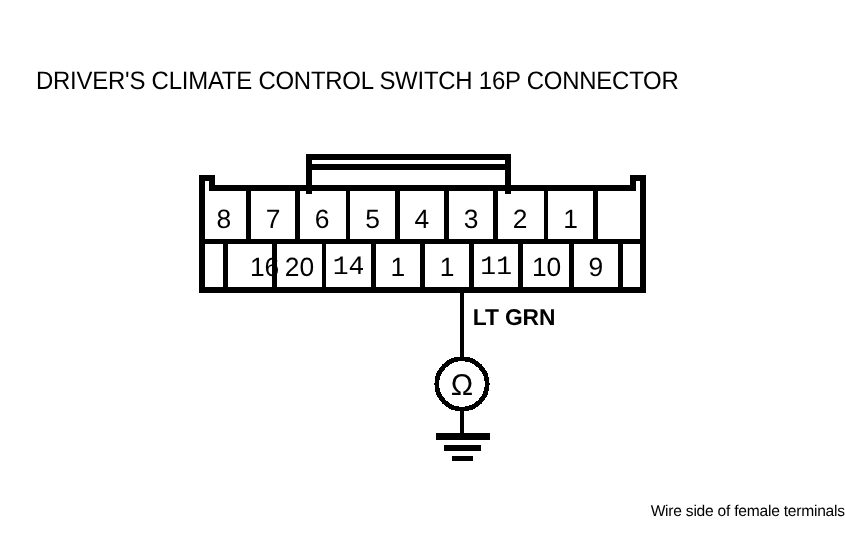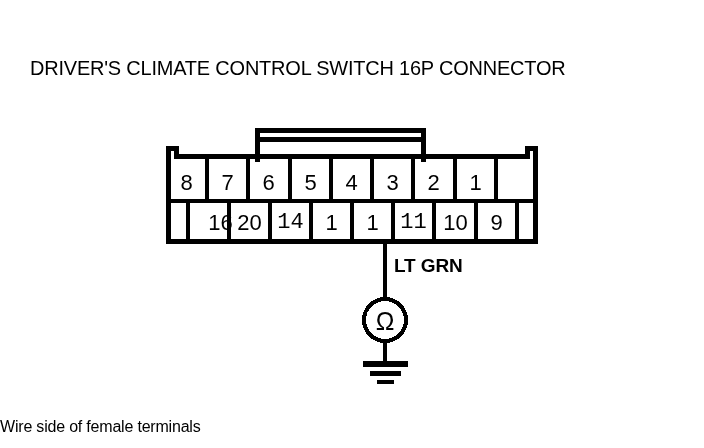--- a/index.html
+++ b/index.html
@@ -24,22 +24,22 @@
     transform-origin:left center;
     white-space:nowrap;
     line-height:26px;
   }
 
   
   .caption{
     position:absolute;
     left:0; top:418px;
     width:704px;
-    text-align:left;
-    font-size:16px;
+    text-align:right;
+    font-size:13px;
     font-weight:400;
     letter-spacing:-0.2px;
     white-space:nowrap;
   }
 
   
   #connector{position:absolute;left:0;top:0;width:704px;height:448px;pointer-events:none;}
   #connector svg{display:block;}
 
   

